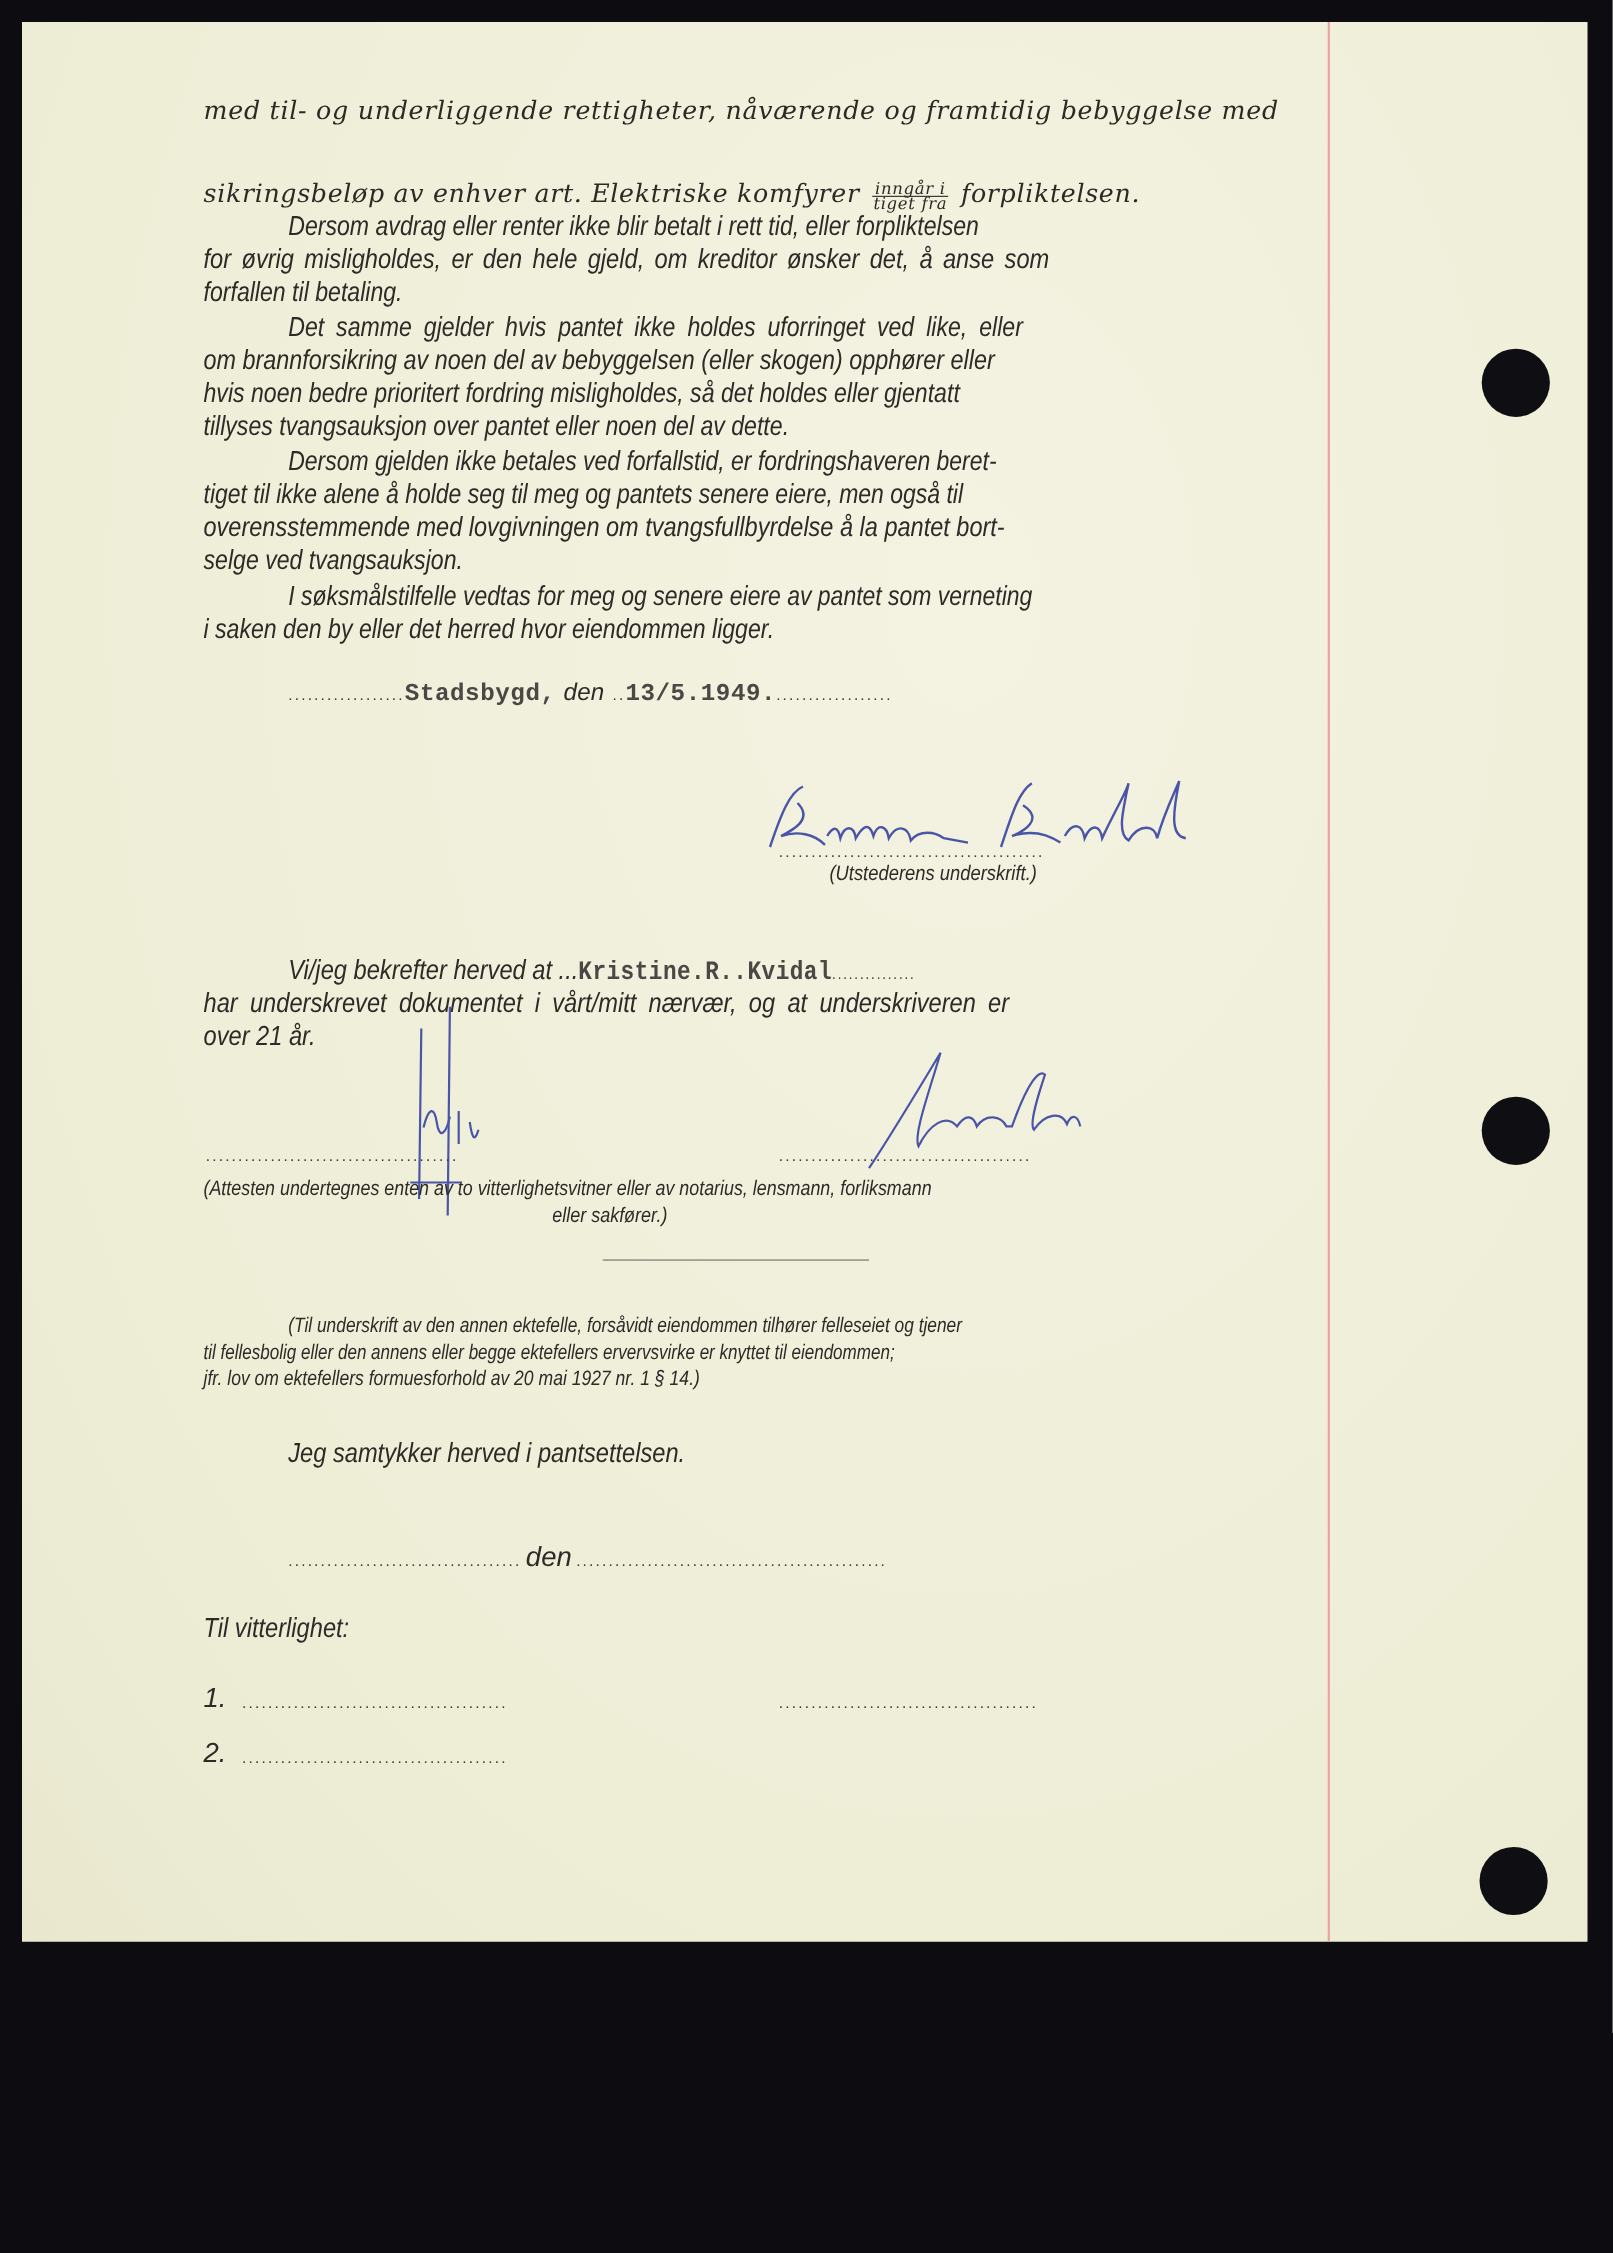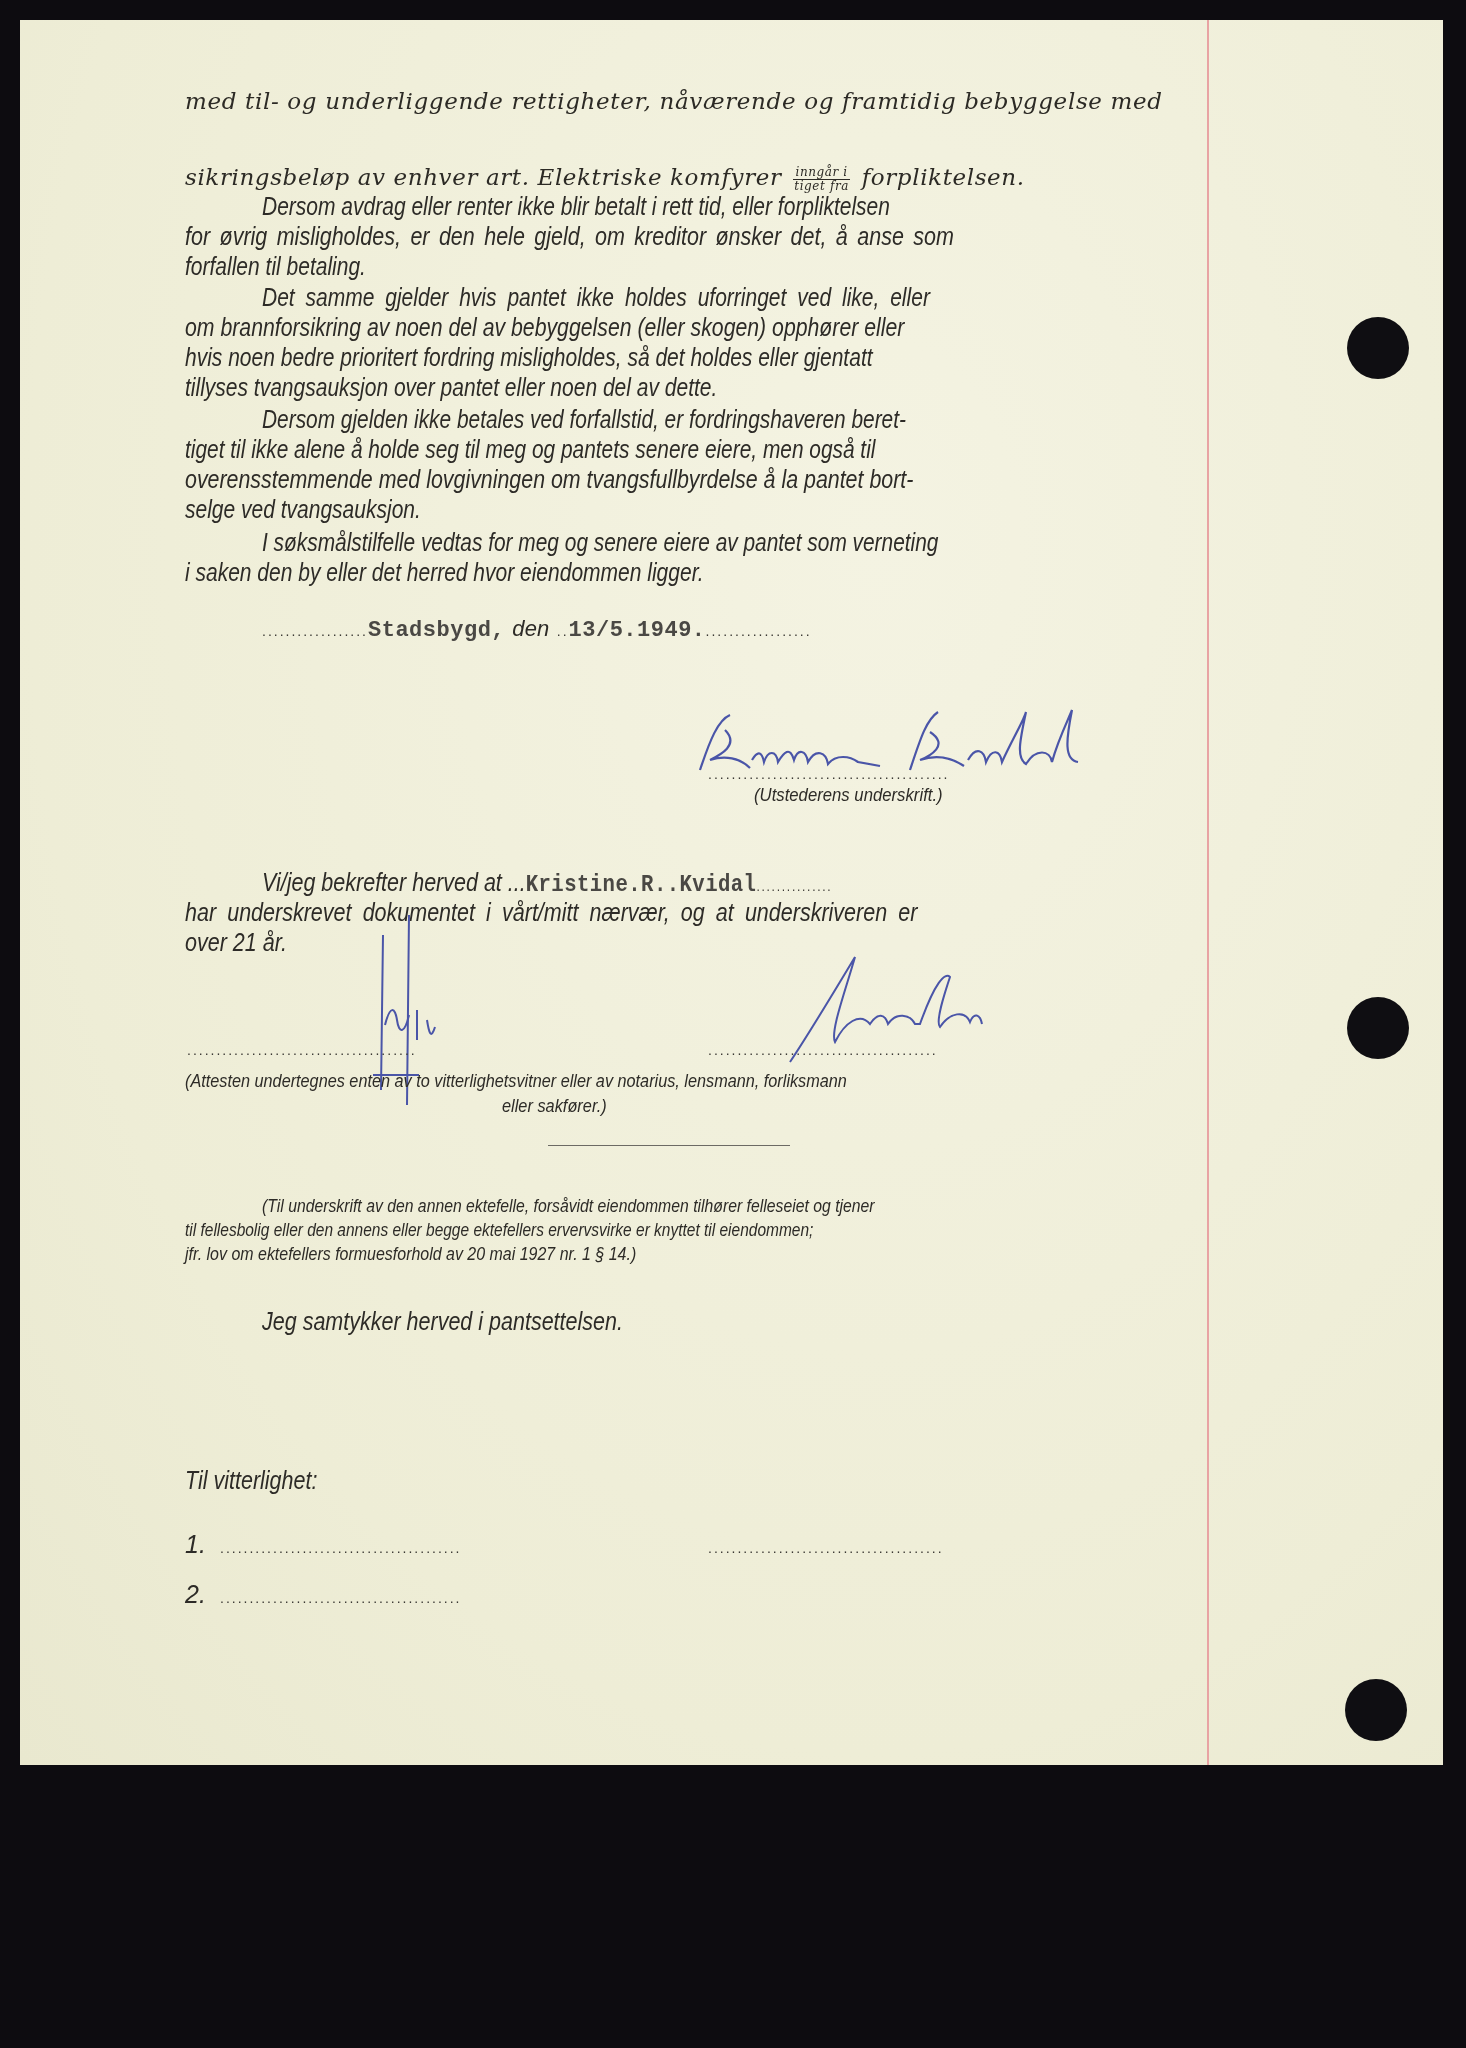--- a/index.html
+++ b/index.html
@@ -15,21 +15,21 @@
     position:absolute; font-family:"DejaVu Serif", serif; font-style:italic;
     color:#2c2a25; font-size:23px; white-space:nowrap; letter-spacing:0.2px;
   }
   .cond {
     position:absolute; font-family:"Liberation Sans", sans-serif; font-style:italic;
     color:#2d2b27; font-size:25px; white-space:nowrap; transform-origin:left top;
   }
   .small { font-size:19px; }
   .mono { font-family:"Liberation Mono", monospace; font-style:normal; font-weight:bold; color:#4a4844; letter-spacing:0.5px; }
   .dots { color:#3a3833; letter-spacing:2px; font-style:normal; font-family:"Liberation Sans", sans-serif; font-size:14px; }
-  .frac { display:inline-block; vertical-align:middle; text-align:center; font-size:12px; line-height:13px; margin:0 4px; }
+  .frac { display:inline-block; vertical-align:middle; text-align:center; font-size:15px; line-height:13px; margin:0 4px; }
   .frac span { display:block; }
   .frac .num { border-bottom:1px solid #2c2a25; padding:0 2px; }
   .hr { position:absolute; left:528px; top:1125px; width:242px; height:1px; background:#6c6a64; }
   .sig { position:absolute; }
 </style>
 </head>
 <body>
 
 <div class="page">
   <div class="red-margin"></div>
@@ -98,20 +98,25 @@
   <div class="cond small" style="left:482px; top:1075px; transform:scaleX(0.86);">eller sakfører.)</div>
 
   <div class="hr"></div>
 
   <div class="cond small" style="left:242px; top:1175px; transform:scaleX(0.83);">(Til underskrift av den annen ektefelle, forsåvidt eiendommen tilhører felleseiet og tjener</div>
   <div class="cond small" style="left:165px; top:1199px; transform:scaleX(0.815);">til fellesbolig eller den annens eller begge ektefellers ervervsvirke er knyttet til eiendommen;</div>
   <div class="cond small" style="left:165px; top:1223px; transform:scaleX(0.84);">jfr. lov om ektefellers formuesforhold av 20 mai 1927 nr. 1 § 14.)</div>
 
   <div class="cond" style="left:242px; top:1287px; transform:scaleX(0.86);">Jeg samtykker herved i pantsettelsen.</div>
 
+  <div style="position:absolute; left:242px; top:1382px;">
+    <span class="dots">....................................</span>
+    <span class="cond" style="position:static; font-size:25px;">den</span>
+    <span class="dots">................................................</span>
+  </div>
 
   <div class="cond" style="left:165px; top:1446px; transform:scaleX(0.86);">Til vitterlighet:</div>
 
   <div class="cond" style="left:165px; top:1510px;">1.</div>
   <div class="dots" style="position:absolute; left:200px; top:1520px;">.........................................</div>
   <div class="dots" style="position:absolute; left:688px; top:1520px;">........................................</div>
 
   <div class="cond" style="left:165px; top:1560px;">2.</div>
   <div class="dots" style="position:absolute; left:200px; top:1570px;">.........................................</div>
 </div>

